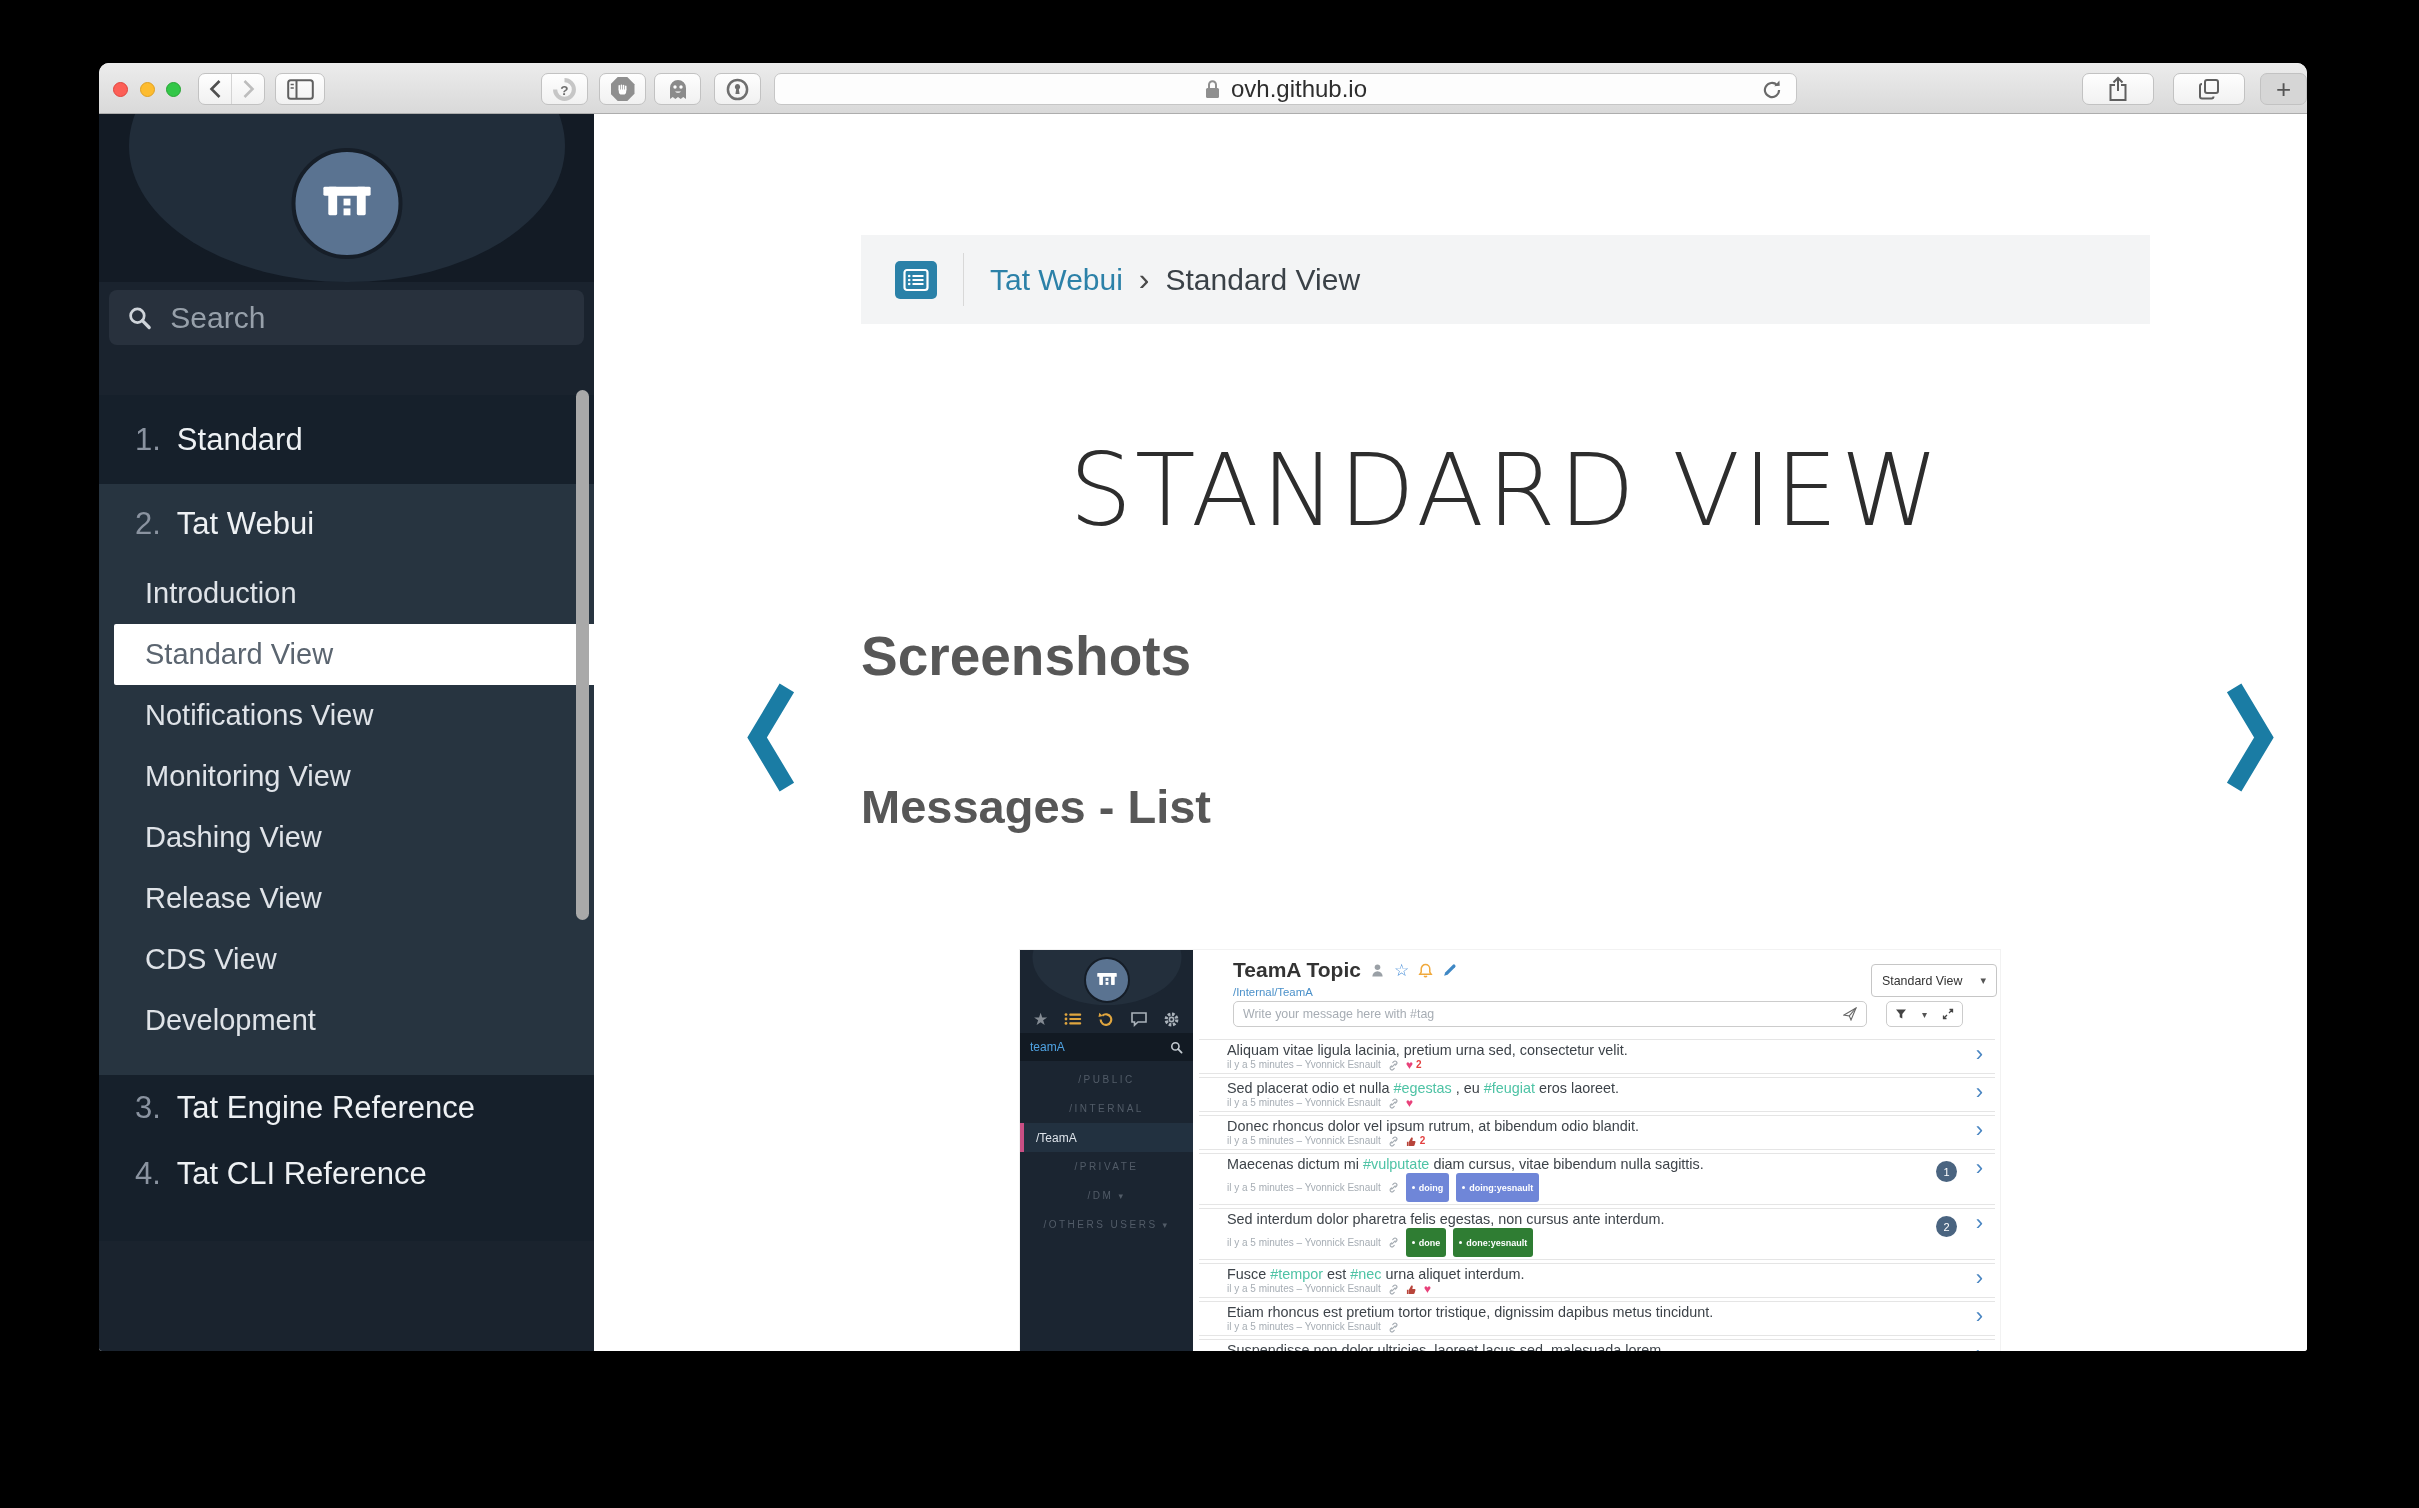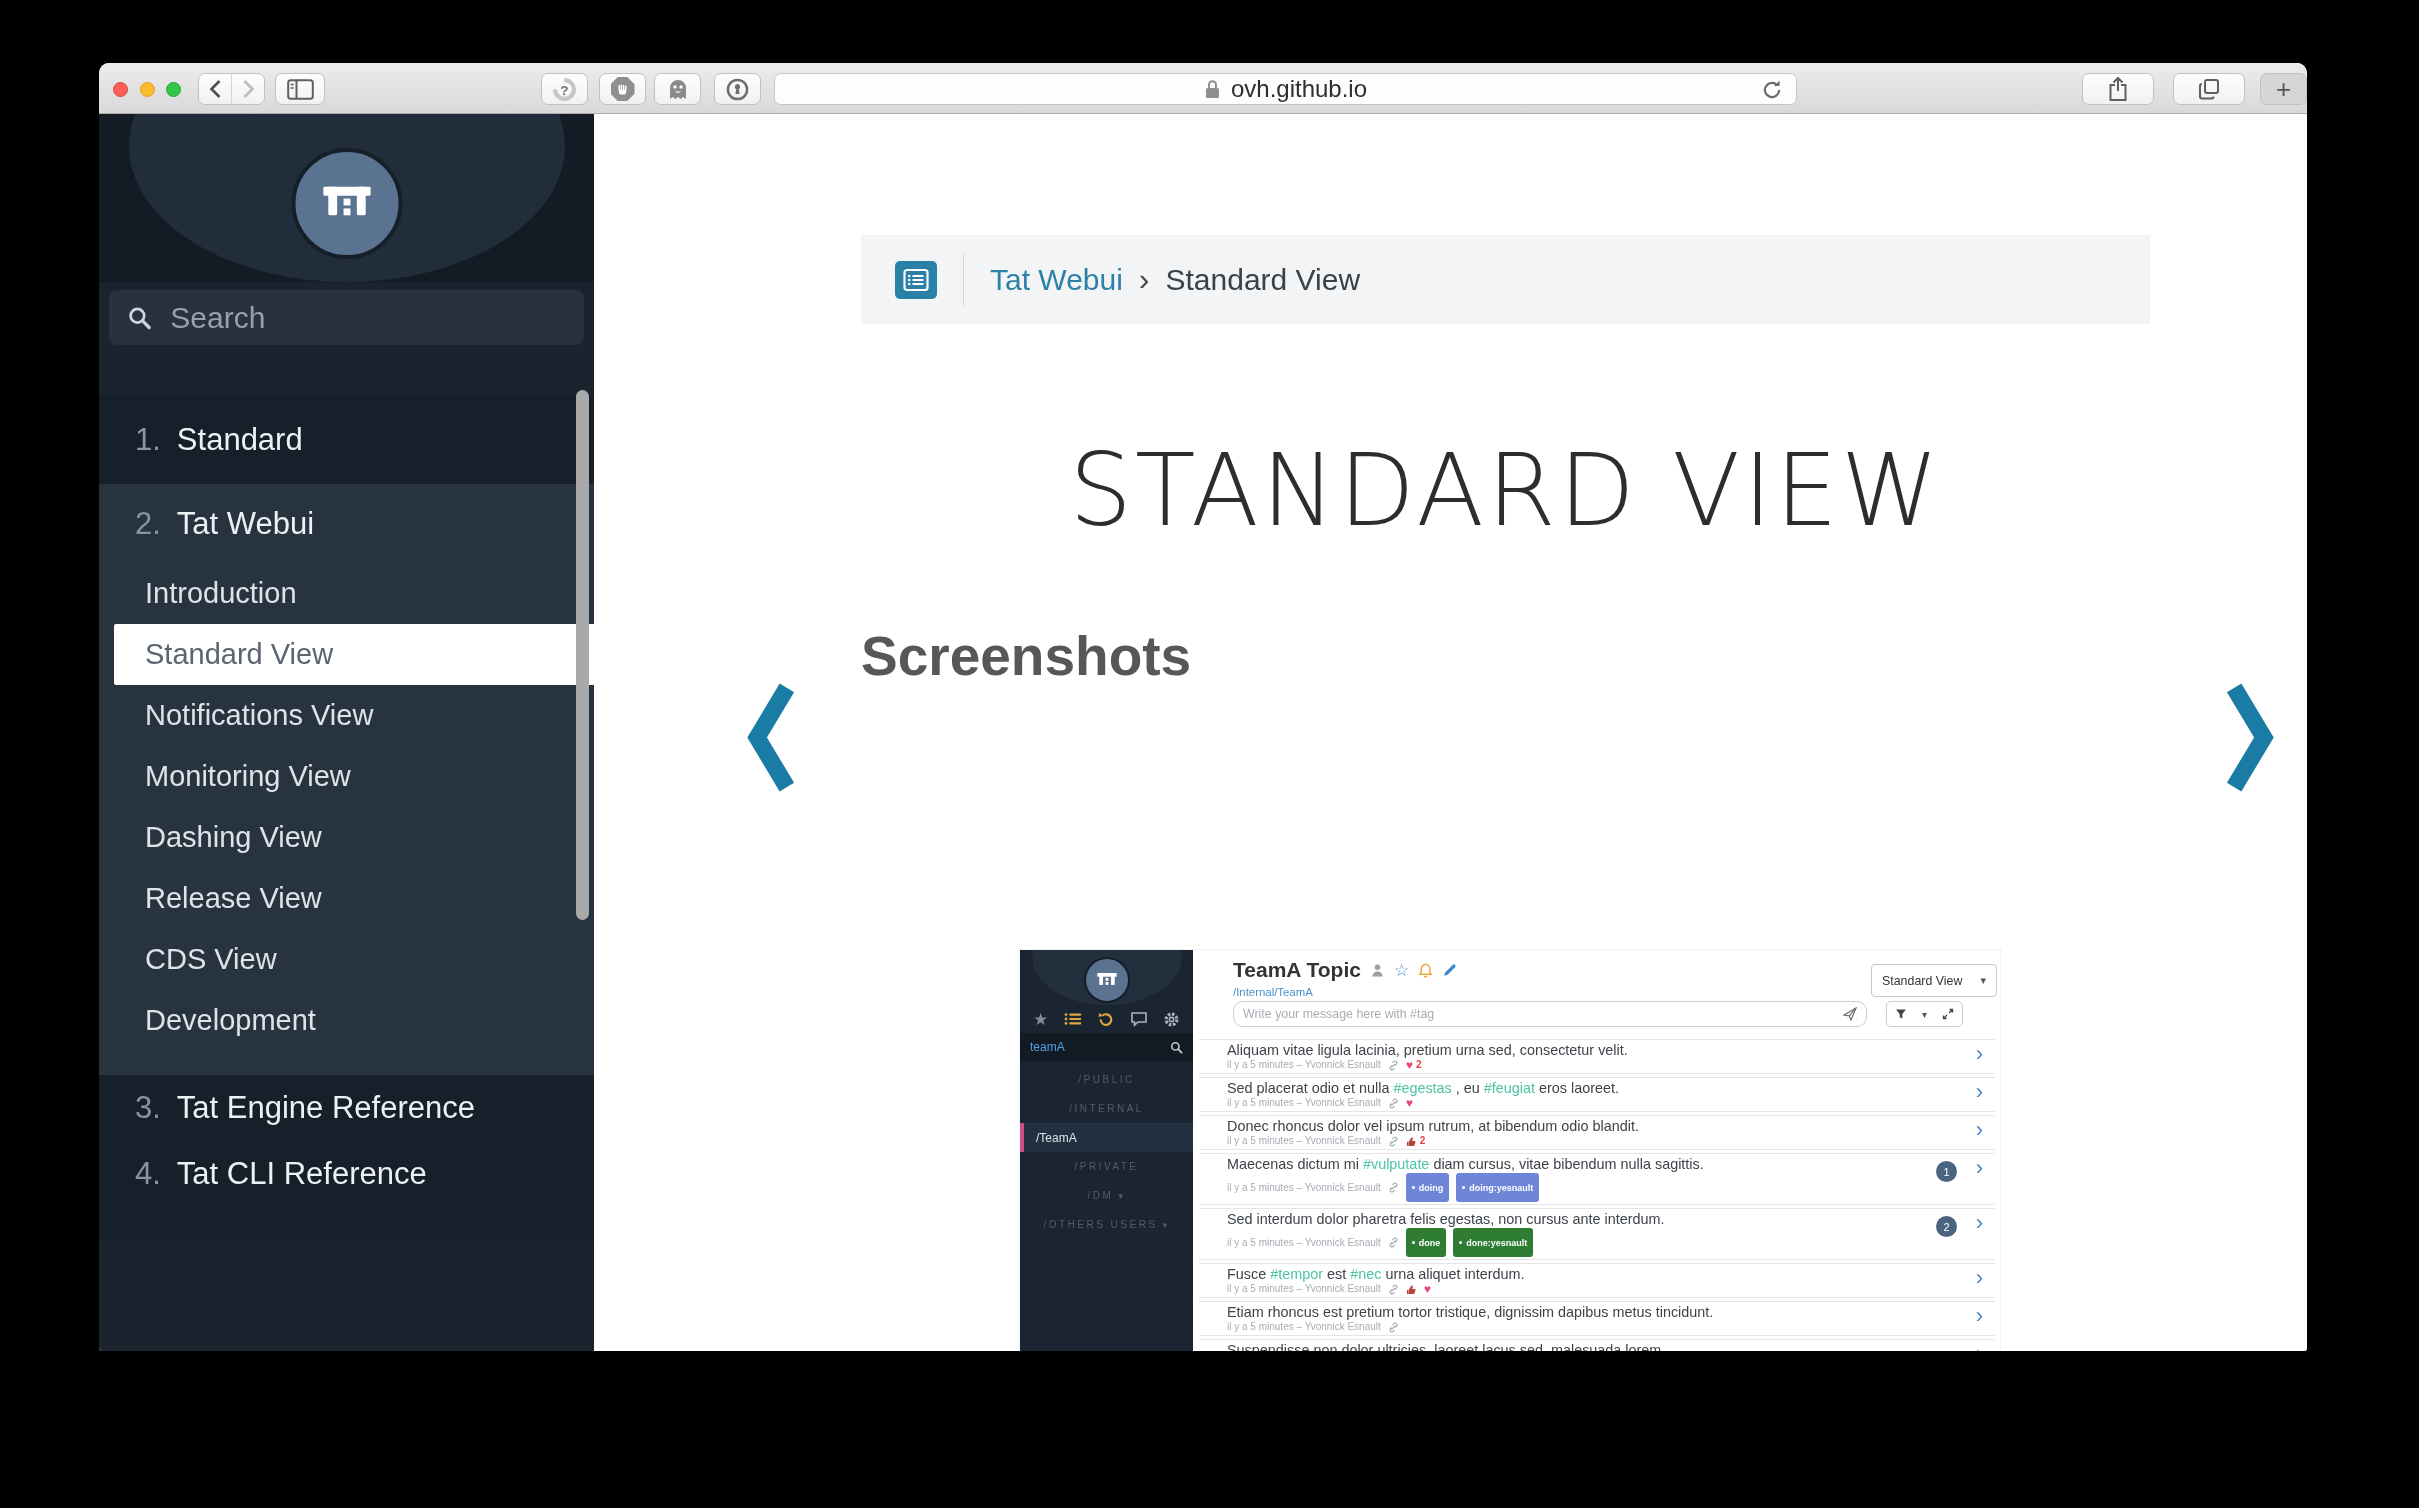--- a/index.html
+++ b/index.html
@@ -100,21 +100,21 @@
   .app-main{position:relative;flex:1;background:#fff;}
   .am-title-row{position:absolute;left:40px;top:8px;display:flex;align-items:center;gap:9px;}
   .am-title{font-size:21px;font-weight:bold;color:#333;}
   .am-star{color:#4a90d9;font-size:17px;line-height:1;}
   .am-path{position:absolute;left:40px;top:36px;font-size:11.4px;color:#4a90c9;}
   .am-select{position:absolute;right:3px;top:14px;width:126px;height:33px;border:1px solid #c6c6c6;
              border-radius:4px;background:#fff;display:flex;align-items:center;padding:0 10px;
              font-size:12.4px;color:#333;}
   .am-select .as-car{margin-left:auto;color:#555;font-size:11px;}
   .comp-input{position:absolute;left:40px;top:51px;width:634px;height:26px;border:1px solid #ccc;
-              border-radius:10px;display:flex;align-items:center;padding:0 9px;font-size:12.4px;color:#a7adb4;}
+              border-radius:5px;display:flex;align-items:center;padding:0 9px;font-size:12.4px;color:#a7adb4;}
   .comp-input .plane{margin-left:auto;}
   .comp-group{position:absolute;left:693px;top:51px;width:77px;height:26px;border:1px solid #ccc;
               border-radius:5px;display:flex;align-items:center;justify-content:space-around;background:#fff;}
   .comp-caret{color:#555;font-size:10px;}
   .msg-list{position:absolute;left:6px;right:5px;top:89px;}
   .mrow{position:relative;background:#fff;border-top:1px solid #e5e5e5;border-bottom:1px solid #e5e5e5;
         margin-top:3px;padding:2px 69px 2px 28px;}
   .mrow:first-child{margin-top:0;}
   .mtext{font-size:14.4px;line-height:16px;color:#3d4349;white-space:nowrap;overflow:hidden;}
   .tag{color:#4ec3a5;}
@@ -302,20 +302,21 @@
           <span class="crumb-div"></span>
           <span class="crumb">
             <span class="lnk">Tat Webui</span>
             <span class="sep">›</span>
             <span class="cur">Standard View</span>
           </span>
         </div>
 
         <div class="page-title">STANDARD VIEW</div>
         <div class="h-screens">Screenshots</div>
+        <div class="h-messages">Messages - List</div>
 
         <span class="car-arrow car-left">
           <svg width="48" height="111" viewBox="0 0 48 112">
             <polyline points="40,6 10,56 40,106" fill="none" stroke="#1a7ca4" stroke-width="17"></polyline>
           </svg>
         </span>
         <span class="car-arrow car-right">
           <svg width="48" height="111" viewBox="0 0 48 112">
             <polyline points="8,6 38,56 8,106" fill="none" stroke="#1a7ca4" stroke-width="17"></polyline>
           </svg>

